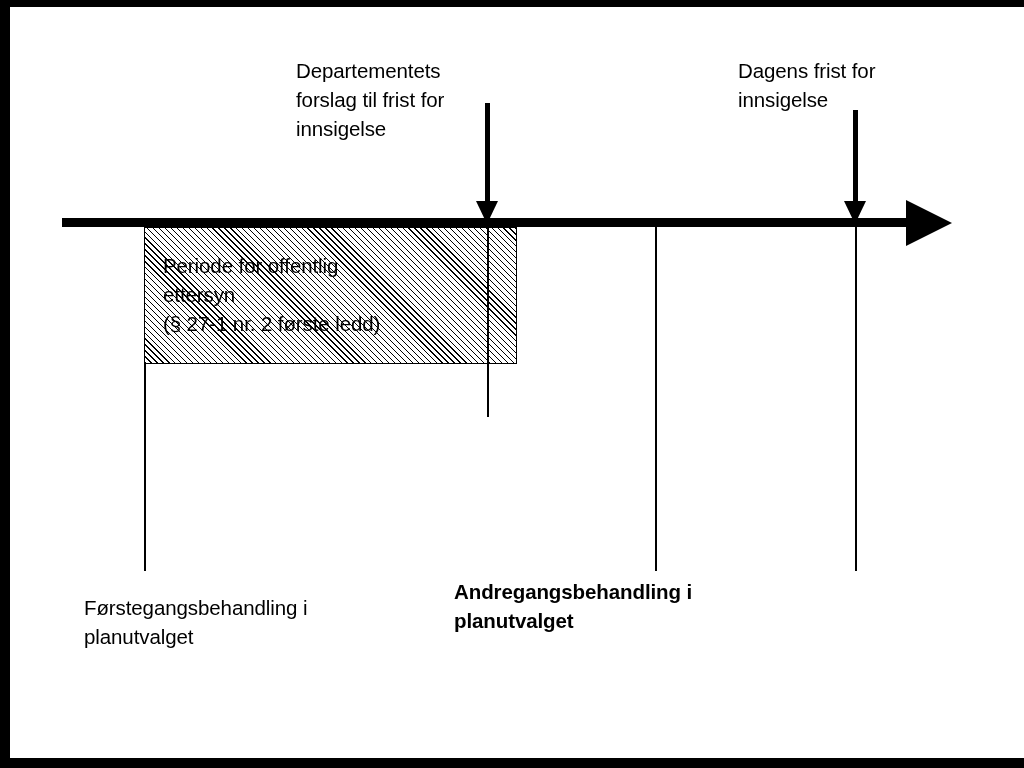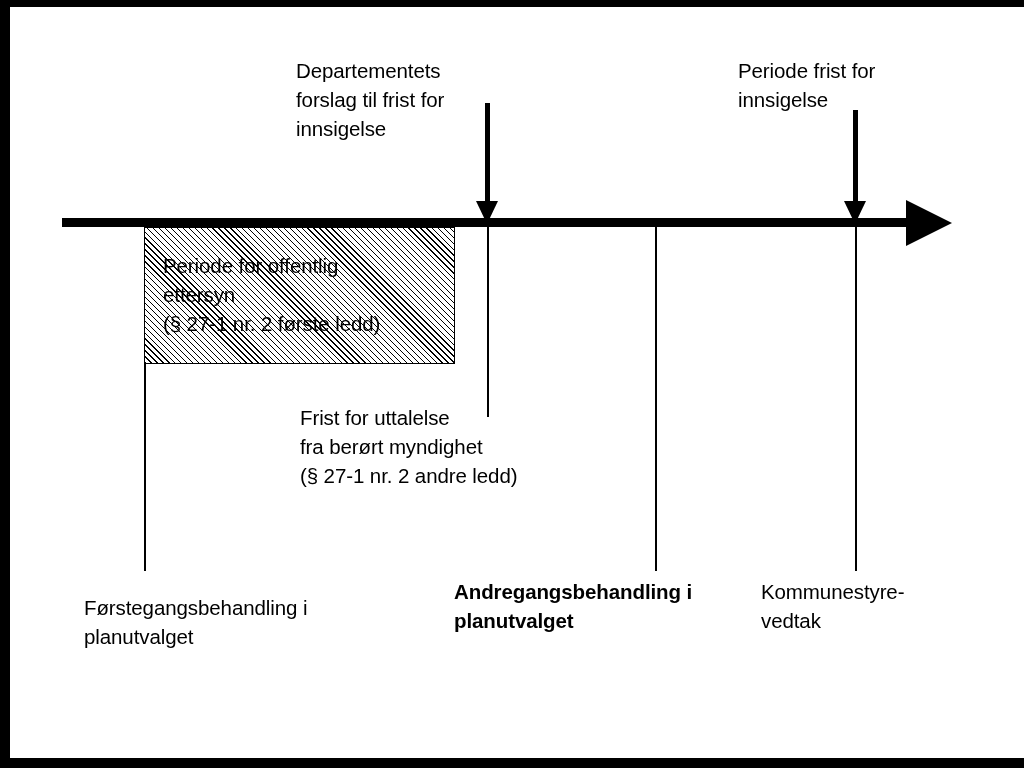--- a/index.html
+++ b/index.html
@@ -102,50 +102,45 @@
 <div id="frame">
   <div id="canvas">
 
     <div class="label" style="left:286px; top:49px; width:220px;">Departementets
 forslag til frist for
 innsigelse</div>
 
     <div class="v-arrow-shaft" style="left:475px; top:96px; height:99px;"></div>
     <div class="v-arrow-head" style="left:466px; top:194px;"></div>
 
-    <div class="label" style="left:728px; top:49px; width:200px;">Periode frist for
+    <div class="label" style="left:728px; top:49px; width:200px;">Dagens frist for
 innsigelse</div>
 
     <div class="v-arrow-shaft" style="left:843px; top:103px; height:92px;"></div>
     <div class="v-arrow-head" style="left:834px; top:194px;"></div>
 
     <div class="axis-bar" style="left:52px; top:211px; width:846px; height:9px;"></div>
     <div class="axis-head" style="left:896px; top:193px;"></div>
 
-    <div class="hatch-box" style="left:134px; top:220px; width:311px; height:137px;">
+    <div class="hatch-box" style="left:134px; top:220px; width:373px; height:137px;">
       <div class="label" style="left:18px; top:23px; width:290px;">Periode for offentlig
 ettersyn
 (§ 27-1 nr. 2 første ledd)</div>
     </div>
 
     <div class="tick-line" style="left:134px; top:357px; height:207px;"></div>
 
     <div class="tick-line" style="left:477px; top:220px; height:190px;"></div>
 
     <div class="tick-line" style="left:645px; top:220px; height:344px;"></div>
 
     <div class="tick-line" style="left:845px; top:220px; height:344px;"></div>
 
-    <div class="label" style="left:290px; top:396px; width:290px;">Frist for uttalelse
-fra berørt myndighet
-(§ 27-1 nr. 2 andre ledd)</div>
 
     <div class="label" style="left:74px; top:586px; width:290px;">Førstegangsbehandling i
 planutvalget</div>
 
     <div class="label" style="left:444px; top:570px; width:290px;font-weight:bold;">Andregangsbehandling i
 planutvalget</div>
 
-    <div class="label" style="left:751px; top:570px; width:200px;">Kommunestyre-
-vedtak</div>
 
   </div>
 </div>
 
 </body></html>

